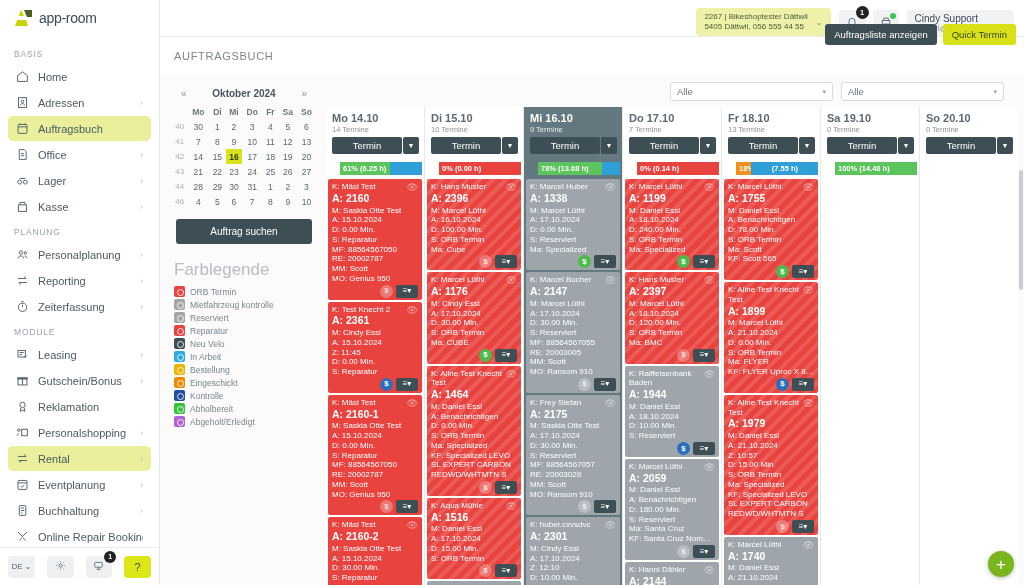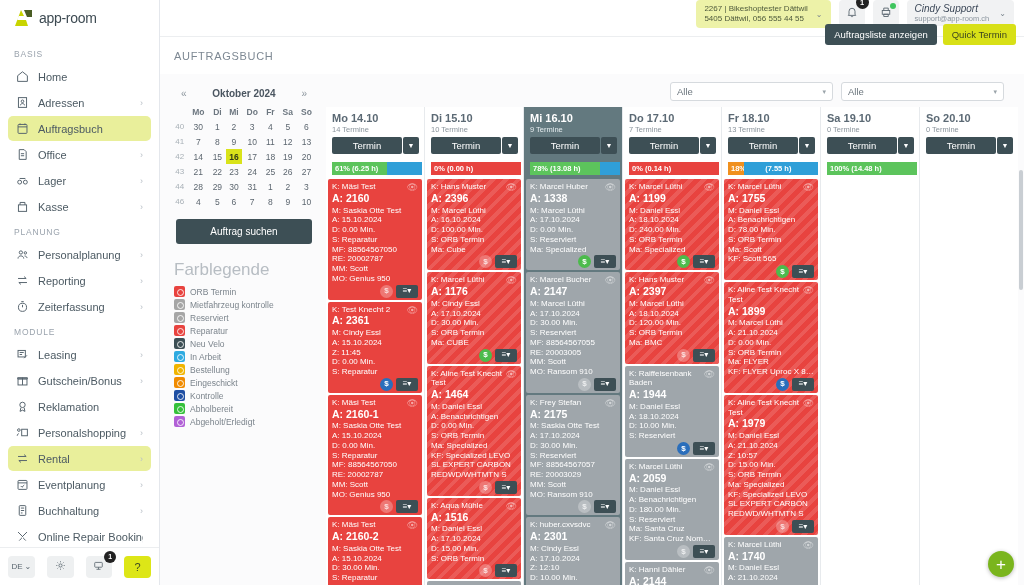--- a/index.html
+++ b/index.html
@@ -50,21 +50,21 @@
   .sb-badge {
     position: absolute; top: -5px; right: -4px; width: 12px; height: 12px;
     border-radius: 50%; background: #222; color: #fff; font-size: 7px;
     display: flex; align-items: center; justify-content: center; font-weight: bold;
   }
 
   
   .main { flex: 1; display: flex; flex-direction: column; background: #fbfbfc; min-width: 0; }
 
   .topbar {
-    height: 36px; background: #fff; display: flex; align-items: flex-start;
+    height: 36px; background: #fff; display: flex; align-items: flex-end;
     justify-content: flex-end; padding: 0 10px; gap: 8px; flex: 0 0 36px;
   }
   .shop-pill {
     background: #edf2a8; border-radius: 4px; padding: 4px 8px;
     display: flex; align-items: center; gap: 8px; cursor: pointer;
   }
   .shop-pill .lines { line-height: 1.25; font-size: 8px; color: #4e5a3c; }
   .icon-btn {
     width: 26px; height: 26px; background: #f1f2f3; border-radius: 4px;
     display: flex; align-items: center; justify-content: center;
@@ -73,21 +73,21 @@
   .dot-green { position:absolute; top:3px; right:3px; width:6px;height:6px;border-radius:50%;background:#3fc55e;}
   .badge-dark {
     position: absolute; top: -4px; right: -4px; width: 13px; height: 13px;
     border-radius: 50%; background: #222; color: #fff; font-size: 7.5px;
     display: flex; align-items: center; justify-content: center; font-weight: bold;
   }
   .user-pill {
     background: #f1f2f3; border-radius: 4px; padding: 3px 8px;
     display: flex; align-items: center; gap: 10px; cursor: pointer;
   }
-  .user-name { font-size: 10px; color: #3c4858; font-style: italic; }
+  .user-name { font-size: 10px; color: #3c4858; }
   .user-mail { font-size: 7.5px; color: #8a949d; }
   .caret { font-size: 8px; color: #7b858e; }
 
   .pagehead {
     height: 38px; background: #fff; border-top: 1px solid #eceef0;
     display: flex; align-items: center; padding: 0 14px; flex: 0 0 38px;
     position: relative;
   }
   .pagetitle { font-size: 11px; letter-spacing: .7px; color: #7d8893; }
   .head-actions { position: absolute; right: 8px; top: 24px; display: flex; gap: 6px; z-index: 5;}
@@ -155,21 +155,21 @@
   .termin-row { display: flex; gap: 1px; margin-top: 3px; }
   .btn-termin {
     flex: 1; background: #3d4f55; color: #fff; text-align: center;
     font-size: 9.5px; padding: 3px 0; border-radius: 2px; cursor: pointer;
   }
   .btn-termin-arrow {
     width: 16px; background: #3d4f55; color: #fff; display: flex;
     align-items: center; justify-content: center; font-size: 7px;
     border-radius: 2px; cursor: pointer;
   }
-  .util-bar { height: 13px; margin: 4px 2px 2px 6px; display: flex; overflow: hidden; position: relative; }
+  .util-bar { height: 13px; margin: 4px 2px 2px 14px; display: flex; overflow: hidden; position: relative; }
   .util-seg { height: 100%; display: flex; align-items: center; }
   .util-txt { font-size: 7.5px; color: #fff; padding-left: 3px; white-space: nowrap; font-weight: bold; }
 
   .cards { flex: 1; overflow: hidden; padding: 2px 2px 0 2px; }
 
   .card {
     border-radius: 2px; margin-bottom: 2px; padding: 3px 4px 2px 4px;
     position: relative; color: #fff; cursor: pointer; line-height: 1.22;
   }
   .card .ln { font-size: 8px; white-space: nowrap; overflow: hidden; text-overflow: ellipsis; }

